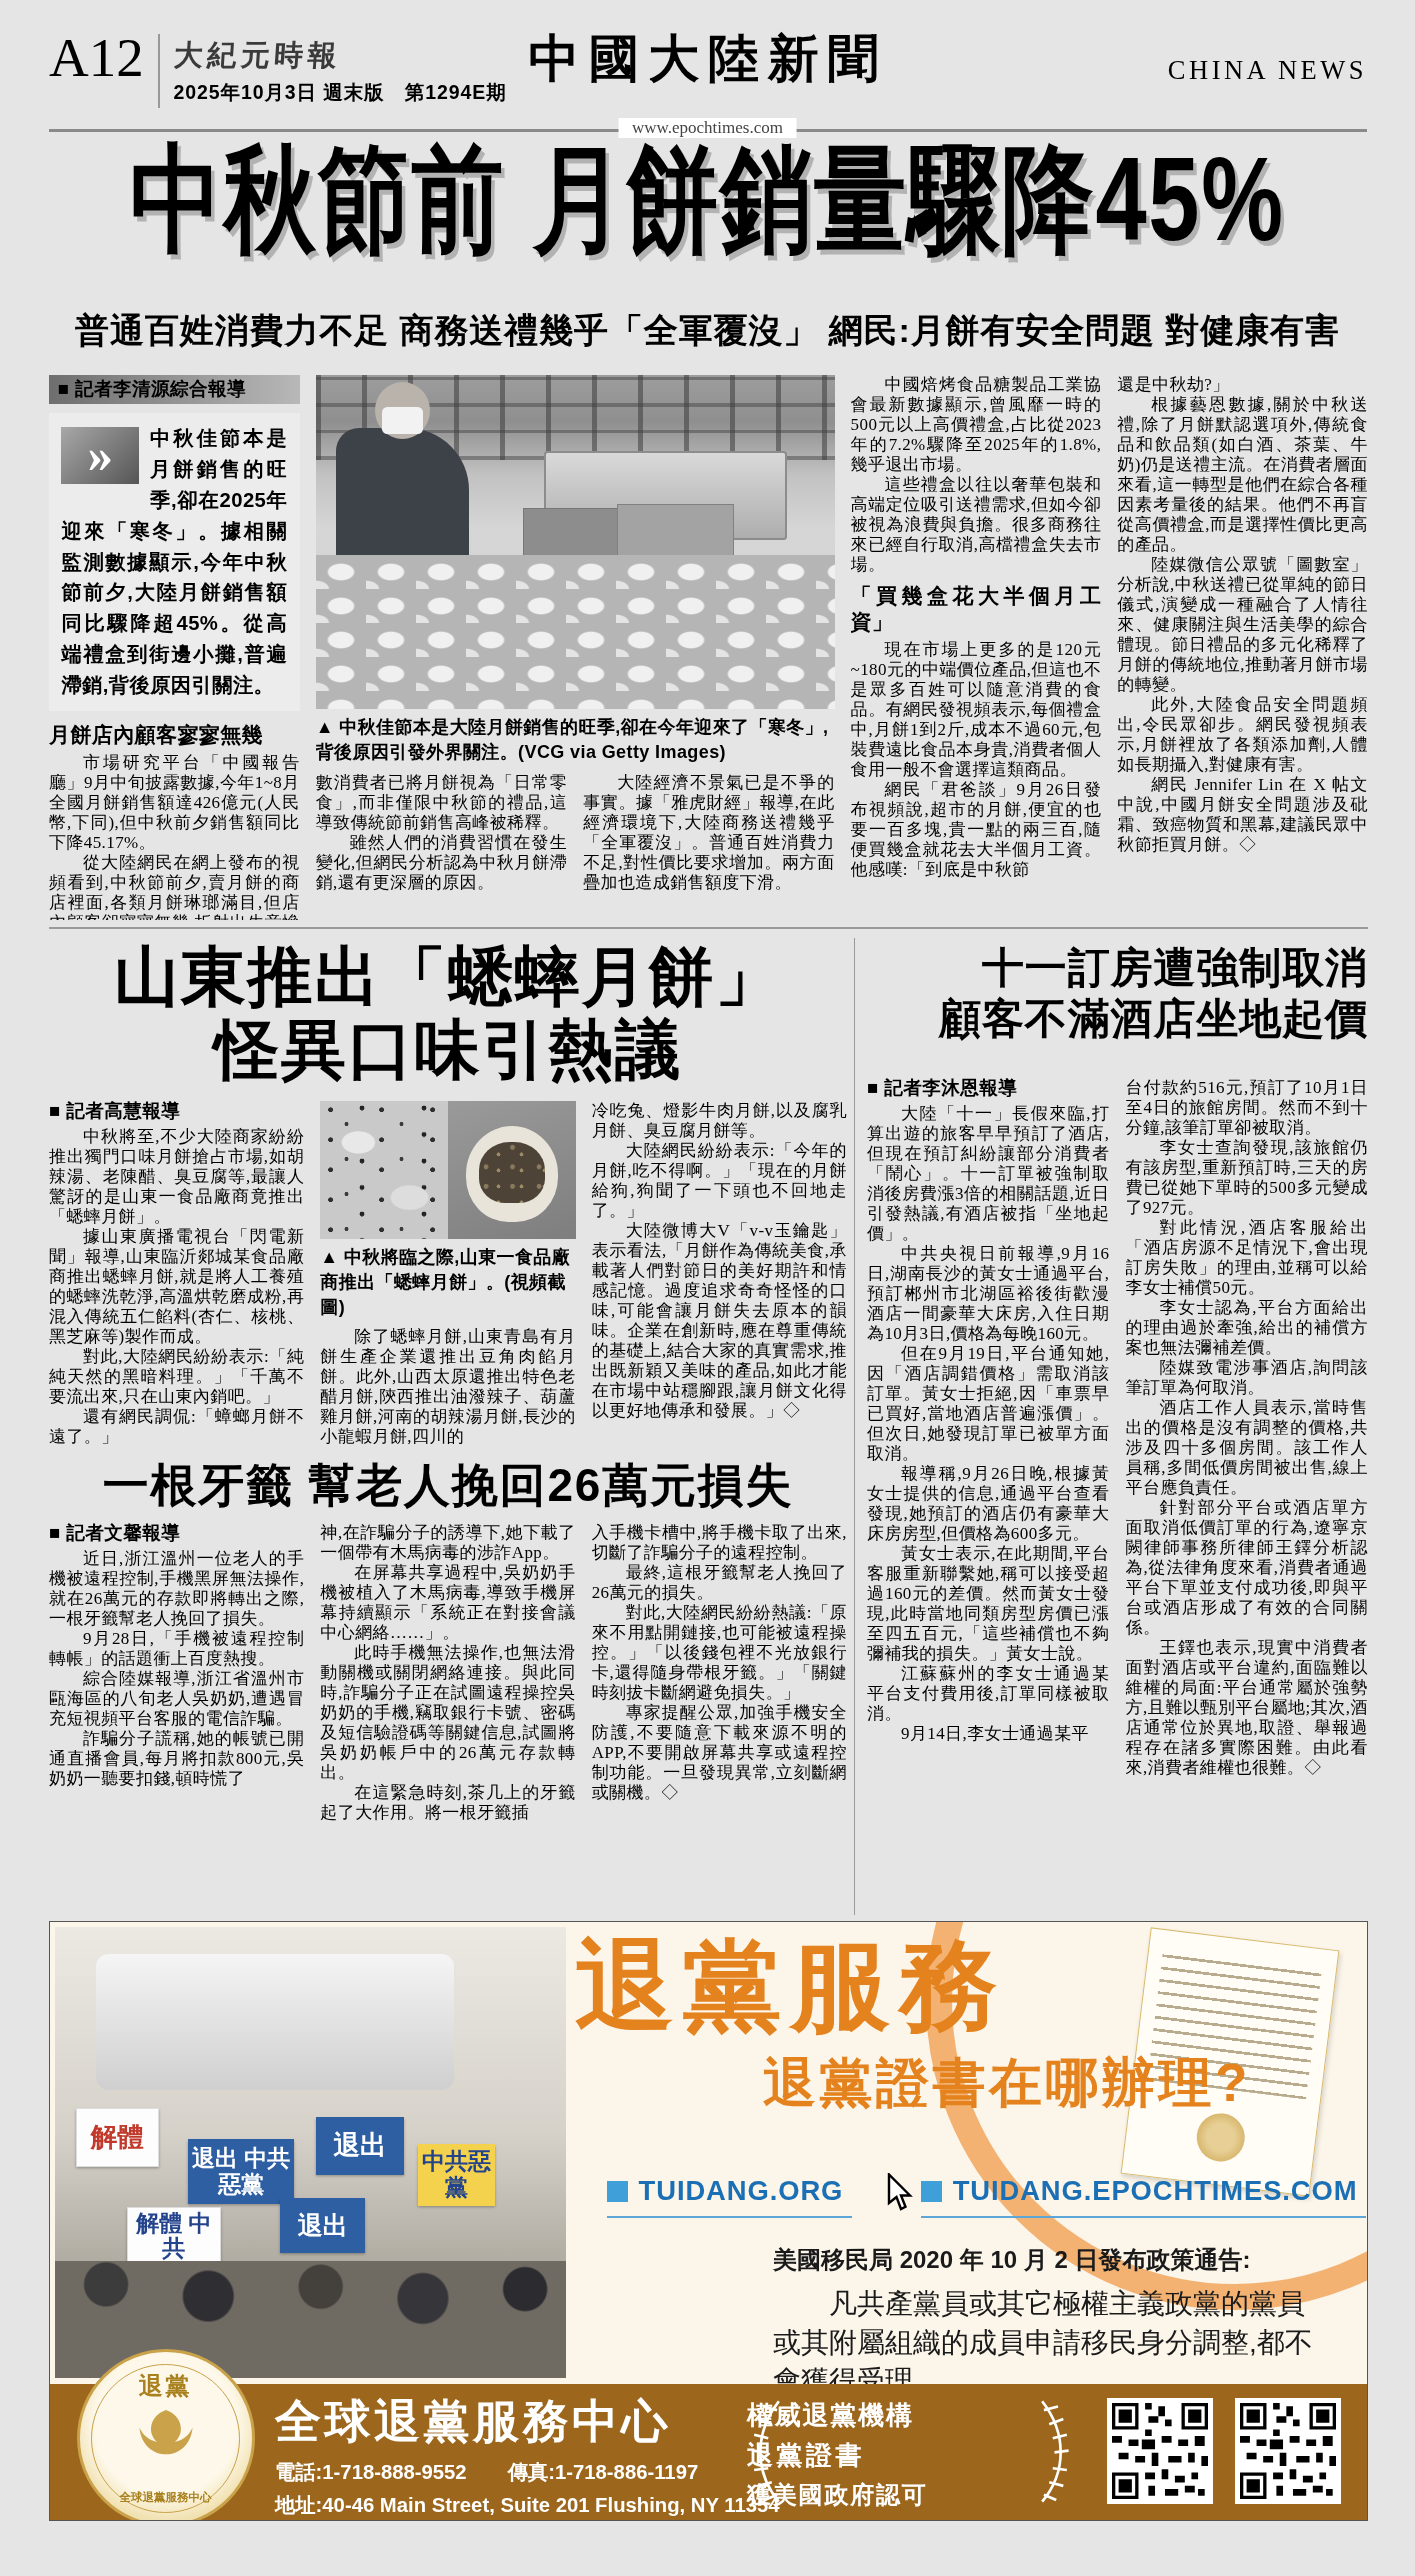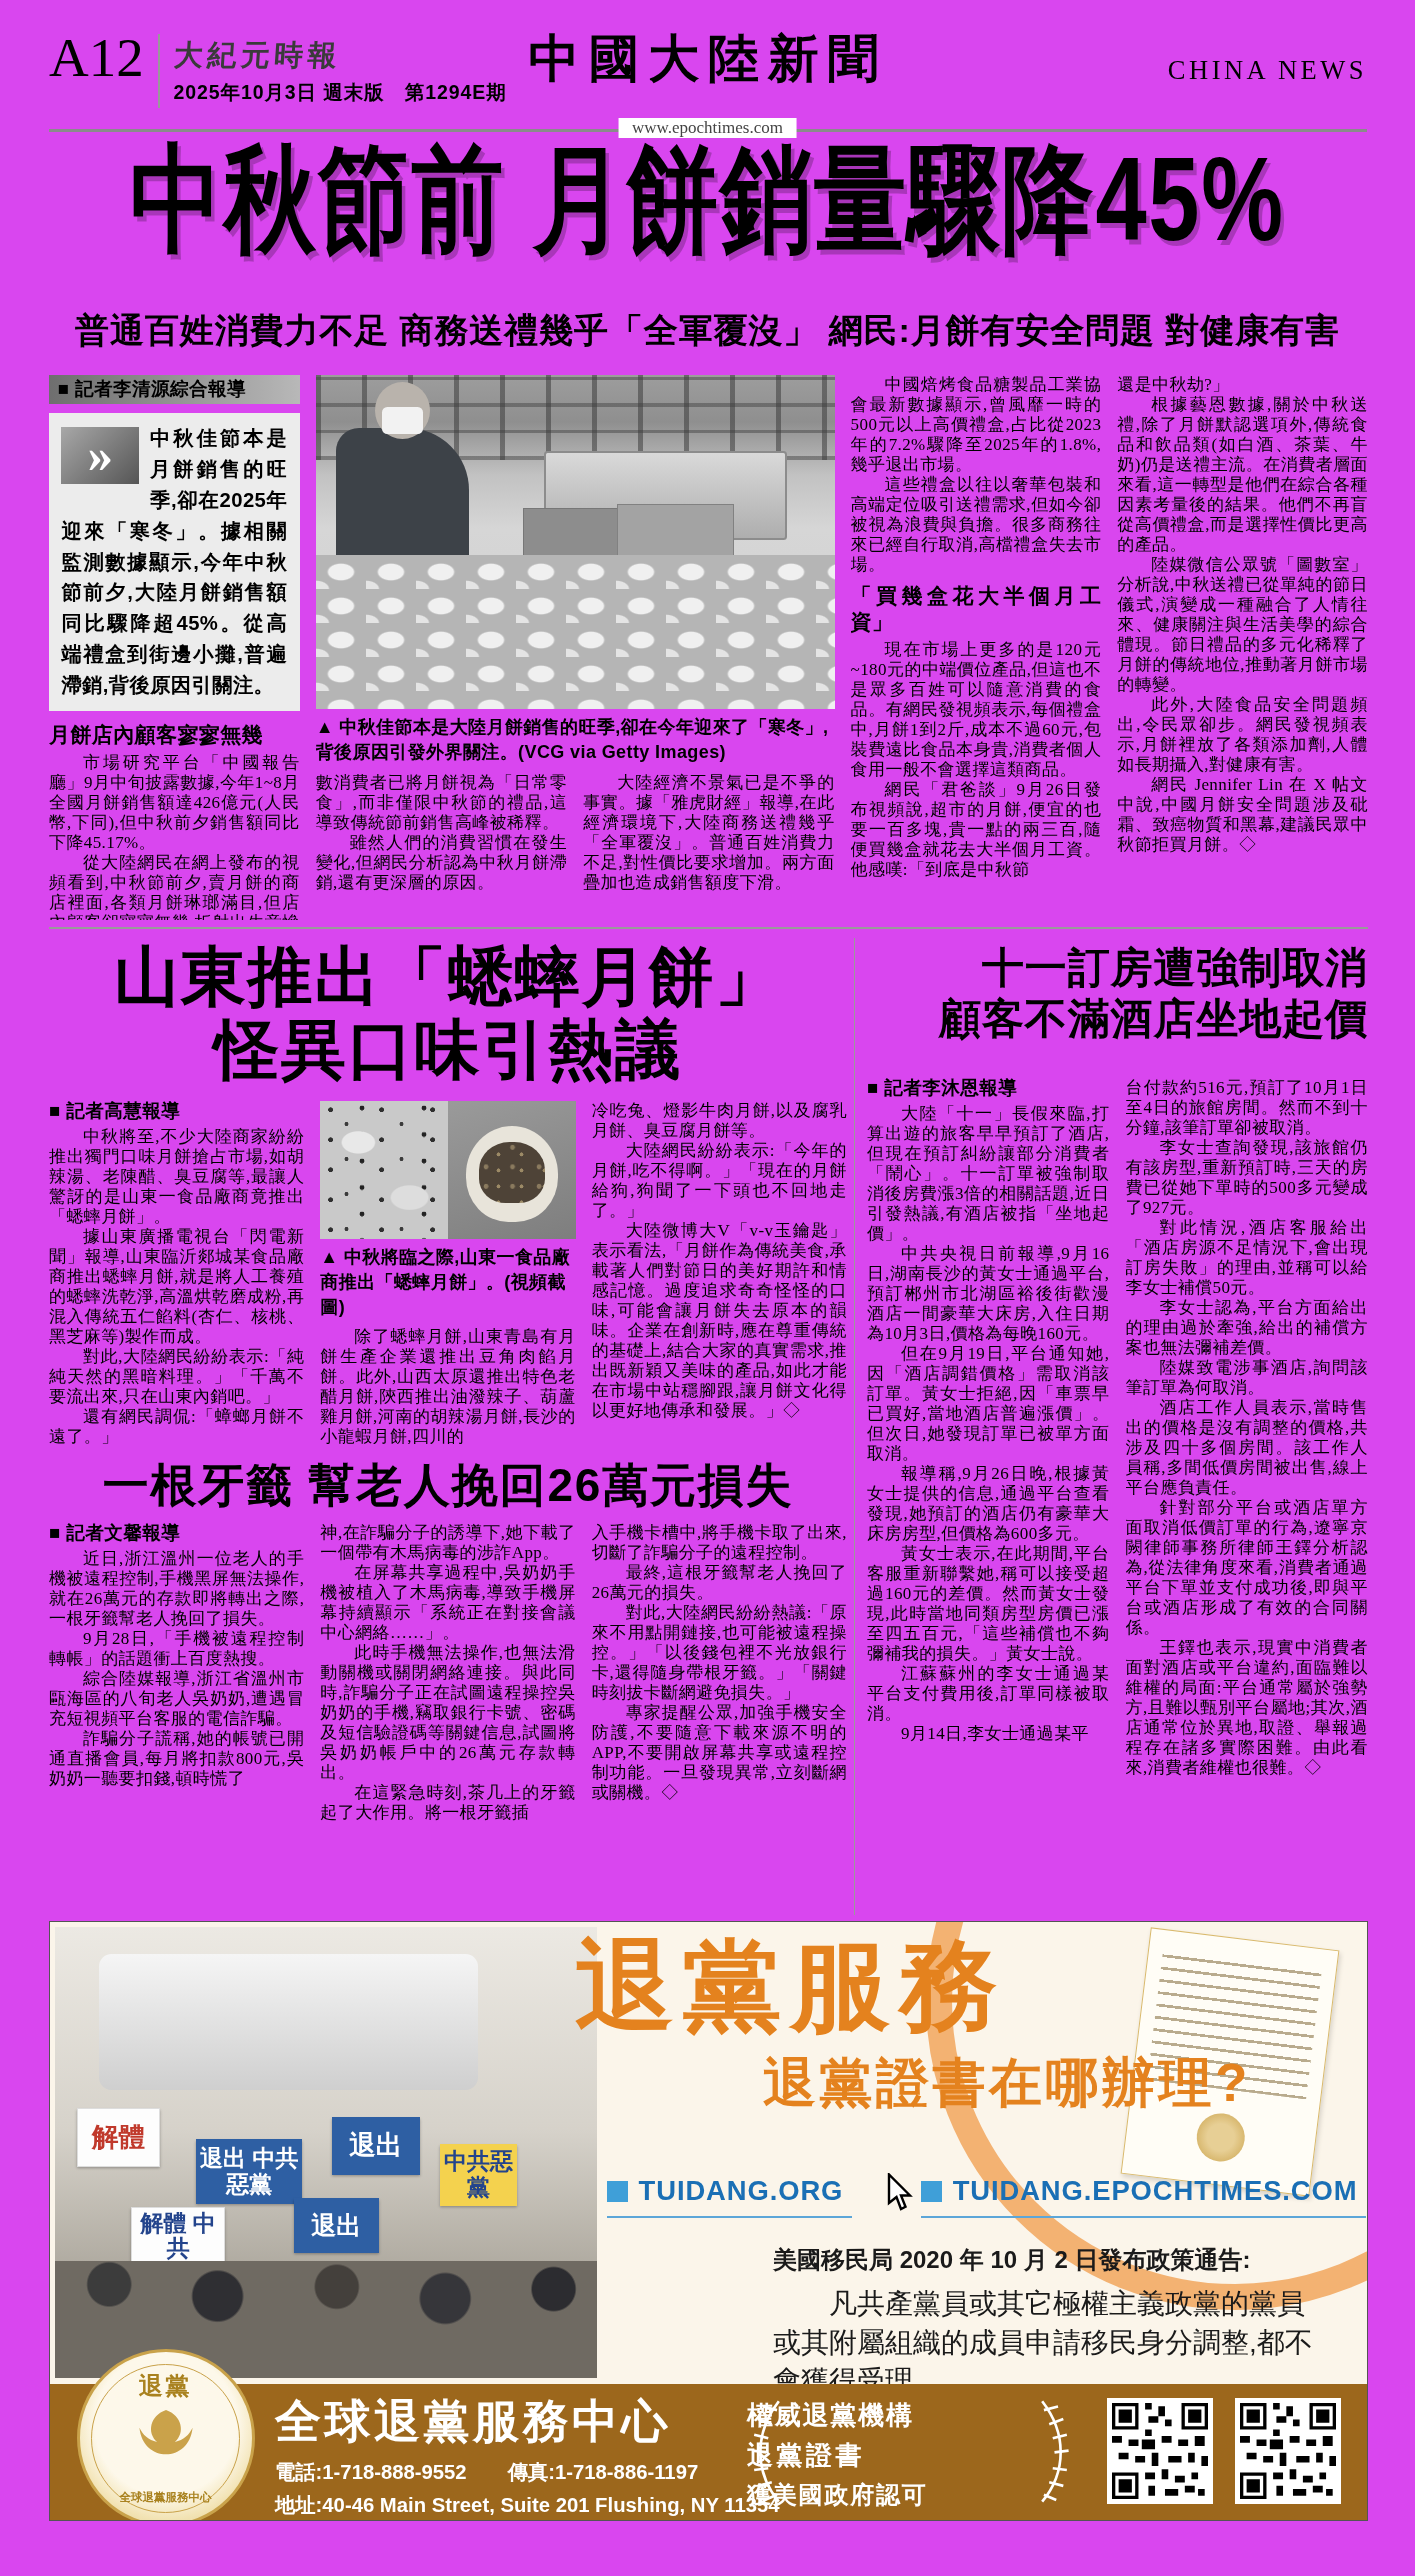--- a/index.html
+++ b/index.html
@@ -1,16 +1,16 @@
 <!DOCTYPE html>
 <html style="font-size:14px"><head>
 <meta charset="utf-8">
 <style>
   html,body{margin:0;padding:0;background:#fff;}
-  #page{position:relative;width:1415px;height:2576px;background:#d946ef;color:#000;
+  #page{position:relative;width:1415px;height:2576px;background:#e5e5e5;color:#000;
         font-family:"Liberation Serif",serif;overflow:hidden;}
 
   
   .hdr{position:absolute;top:25px;left:49px;width:1318px;height:104px;}
   .hdr-left{position:absolute;left:0;top:5.3px;display:flex;align-items:flex-start;gap:14px;}
   .pagenum{font-size:55px;line-height:1;font-family:"Liberation Serif",serif;}
   .hdr-sep{width:1.8px;height:74px;background:#999;margin-top:3.5px;}
   .mast{display:flex;flex-direction:column;gap:3.5px;padding-top:5.3px;}
   .mast-logo{font-family:"Liberation Sans",sans-serif;font-weight:900;font-size:29px;color:#3a3a3a;
              letter-spacing:4.4px;transform:skewX(-4deg);}
@@ -112,21 +112,21 @@
        text-align:right;letter-spacing:0.9px;margin:3.5px 0 0;}
   .hotel-cols{display:flex;gap:16px;height:817px;margin-top:34px;}
   .hotel-cols .c{flex:1;}
 
   
   .ad{position:absolute;top:1921px;left:49px;width:1317px;height:598px;border:0.9px solid #555;
       background:#fbf5ea;overflow:hidden;}
   .ad-arc{position:absolute;right:-177px;top:-230px;width:566px;height:566px;border-radius:50%;
           border:26.5px solid #f3b272;}
   .ad-photo{position:absolute;left:5.3px;top:5.3px;width:511px;height:451px;overflow:hidden;
-            background:linear-gradient(180deg,#ece9e3 0%,#d6d2ca 45%,#b0aba1 75%,#8f8a81 100%);padding-left:31px;}
+            background:linear-gradient(180deg,#ece9e3 0%,#d6d2ca 45%,#b0aba1 75%,#8f8a81 100%);}
   .ap-car{position:absolute;left:8%;top:6%;width:70%;height:30%;background:linear-gradient(180deg,#f5f5f5,#cfcfcf);border-radius:12.4px;}
   .sign{position:absolute;font-family:"Liberation Sans",sans-serif;font-weight:900;
         display:flex;align-items:center;justify-content:center;text-align:center;
         box-shadow:0 1.8px 2.7px rgba(0,0,0,.3);line-height:1.1;}
   .s0{left:4%;top:40%;width:81px;height:57px;background:#fdfdfd;color:#c0392b;font-size:26.5px;border:1.8px solid #ddd;}
   .s1{left:26%;top:47%;width:106px;height:65px;background:#2e5fa3;color:#fff;font-size:23px;}
   .s2{left:51%;top:42%;width:88px;height:58px;background:#2e5fa3;color:#fff;font-size:26.5px;}
   .s3{left:71%;top:48%;width:77px;height:62px;background:#f4d24e;color:#23448c;font-size:23px;}
   .s4{left:14%;top:62%;width:92px;height:57px;background:#fdfdfd;color:#23448c;font-size:23px;border:1.8px solid #ddd;}
   .s5{left:44%;top:60%;width:85px;height:55px;background:#2e5fa3;color:#fff;font-size:25px;}

